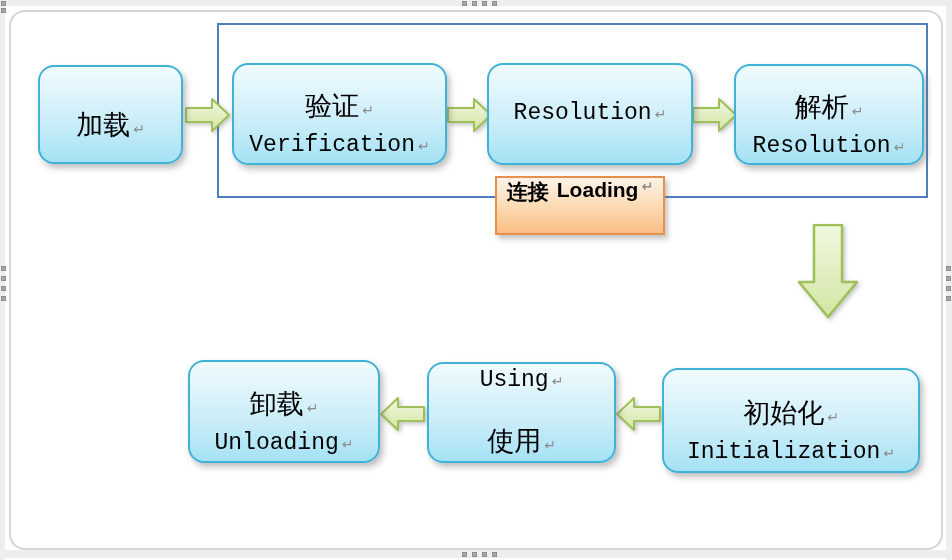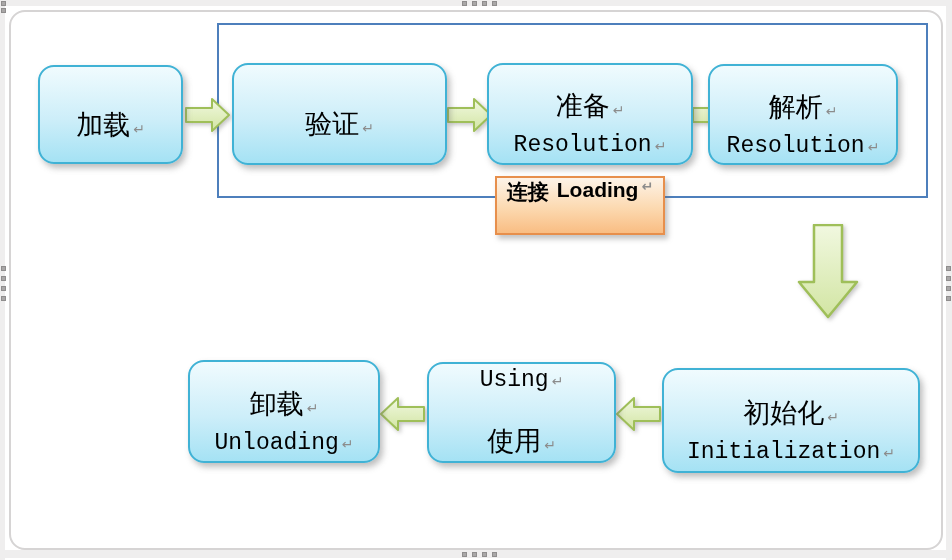--- a/index.html
+++ b/index.html
@@ -136,28 +136,28 @@
 <svg class="arrow a5" width="46" height="36" viewBox="0 0 46 36">
   <path d="M45 11 H19 V2 L2 18 L19 34 V25 H45 Z" fill="url(#agrad)" stroke="#9fbf59" stroke-width="2" stroke-linejoin="round"></path>
 </svg>
 
 <div class="box" style="left:38px;top:65px;width:141px;height:95px;">
   <div class="line zh"><span>加载</span><span class="ret">↵</span></div>
 </div>
 
 <div class="box" style="left:232px;top:63px;width:211px;height:98px;">
   <div class="line zh"><span>验证</span><span class="ret">↵</span></div>
+  <div class="line en"><span>Verification</span><span class="ret">↵</span></div>
 </div>
 
 <div class="box" style="left:487px;top:63px;width:202px;height:98px;">
-  <div class="line zh"><span>准备</span><span class="ret">↵</span></div>
   <div class="line en"><span>Resolution</span><span class="ret">↵</span></div>
 </div>
 
-<div class="box" style="left:708px;top:64px;width:186px;height:97px;text-align:right;">
+<div class="box" style="left:734px;top:64px;width:186px;height:97px;text-align:right;">
   <div class="line zh"><span>解析</span><span class="ret">↵</span></div>
   <div class="line en"><span>Resolution</span><span class="ret">↵</span></div>
 </div>
 
 <div class="linking-box">
   <span class="zh-b">连接</span>
   <span class="en-b">Loading</span>
   <span class="ret">↵</span>
 </div>
 

